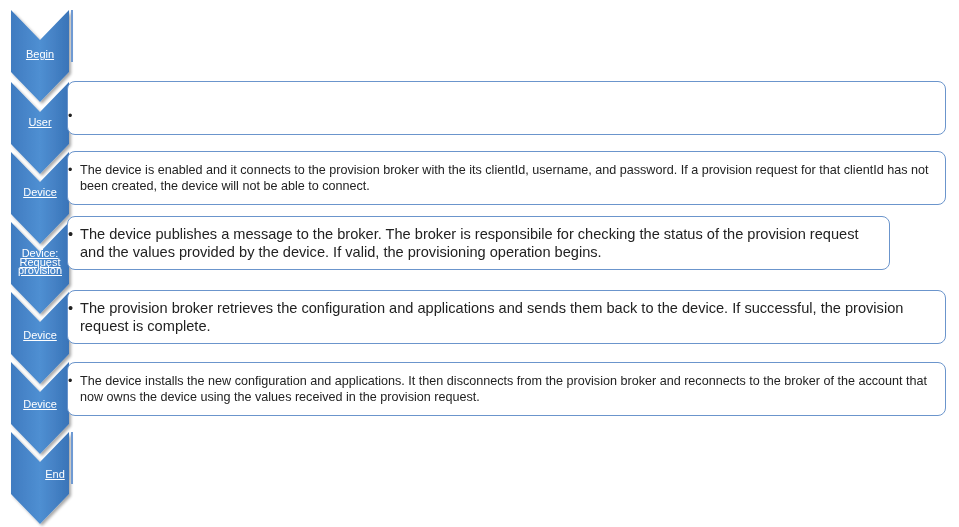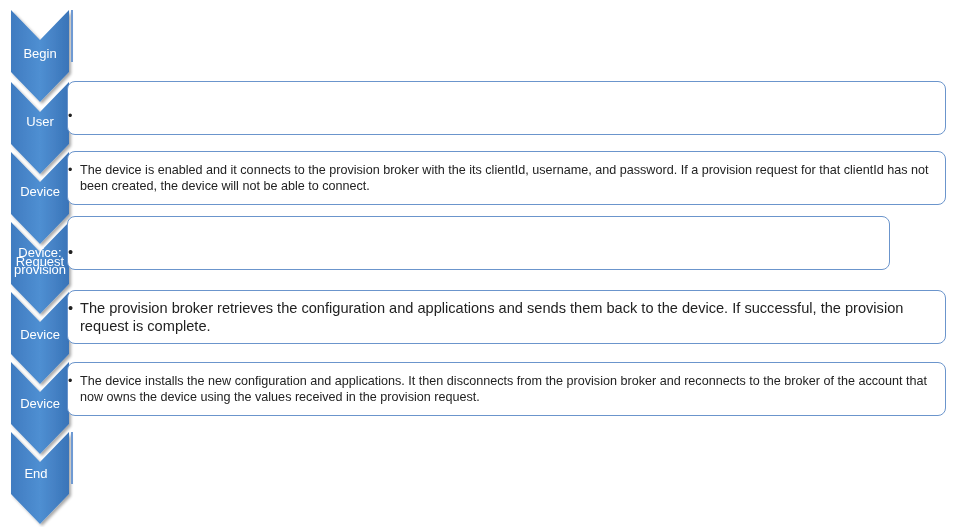--- a/index.html
+++ b/index.html
@@ -1,21 +1,21 @@
 <!DOCTYPE html>
 <html><head>
   <meta charset="utf-8">
   <style>
     html, body { margin: 0; padding: 0; background: #ffffff; }
     body { width: 959px; height: 527px; position: relative; overflow: hidden;
            font-family: "Liberation Sans", "DejaVu Sans", sans-serif; }
     .diagram { position: absolute; left: 0; top: 0; width: 959px; height: 527px; }
     svg.chevrons { position: absolute; left: 0; top: 0; }
     .chev-label { position: absolute; width: 58px; text-align: center; color: #ffffff;
-                  font-size: 13px; line-height: 8.5px; }
+                  font-size: 11px; line-height: 8.5px; text-decoration: underline; }
     .empty-line { position: absolute; width: 2px; background: #6f9ad3; }
     .step-box { position: absolute; left: 67px; background: #ffffff;
                 border: 1.3px solid #6b95cc; border-radius: 8px; box-sizing: border-box;
                 display: flex; align-items: center; }
     .step-text { display: block; padding-left: 12px; padding-right: 10px; color: #222222;
                  position: relative; }
     .bullet { position: absolute; left: 0; top: 0; }
   </style>
 </head>
 <body>
@@ -52,35 +52,35 @@
       <polygon points="11,432 40,462 69,432 69,494 40,524 11,494"></polygon>
     </g>
   </svg>
 
   <div class="chev-label" style="left:11px; top:50px;">Begin</div>
   <div class="chev-label" style="left:11px; top:118px;text-align:center;">User</div>
   <div class="chev-label" style="left:11px; top:188px;">Device</div>
   <div class="chev-label" style="left:11px; top:249px; width:58px;">Device: Request provision</div>
   <div class="chev-label" style="left:11px; top:331px;">Device</div>
   <div class="chev-label" style="left:11px; top:400px;">Device</div>
-  <div class="chev-label" style="left:7px; top:470px;">End</div>
+  <div class="chev-label" style="left:26px; top:470px;">End</div>
 
   <div class="empty-line" style="left:71px; top:10px; height:52px;"></div>
   <div class="empty-line" style="left:71px; top:432px; height:52px;"></div>
 
   <div class="step-box" style="top:81px; width:879px; height:54px;">
     <span class="step-text" style="font-size:12.6px; line-height:16px;"><span class="bullet">•</span></span>
   </div>
 
   <div class="step-box" style="top:151px; width:879px; height:54px;">
     <span class="step-text" style="font-size:12.6px; line-height:16px;"><span class="bullet">•</span><span>The device is enabled and it connects to the provision broker with the its clientId, username, and password. If a provision request for that clientId has not been created, the device will not be able to connect.</span></span>
   </div>
 
   <div class="step-box" style="top:216px; width:823px; height:54px;">
-    <span class="step-text" style="font-size:14.6px; line-height:18px;"><span class="bullet">•</span></span>
+    <span class="step-text" style="font-size:14.6px; line-height:18px;"><span class="bullet">•</span><span>The device publishes a message to the broker.  The broker is responsibile for checking the status of the provision request and the values provided by the device.  If valid, the provisioning operation begins.</span></span>
   </div>
 
   <div class="step-box" style="top:290px; width:879px; height:54px;">
     <span class="step-text" style="font-size:14.6px; line-height:18px;"><span class="bullet">•</span><span>The provision broker retrieves the configuration and applications and sends them back to the device.  If successful, the provision request is complete.</span></span>
   </div>
 
   <div class="step-box" style="top:362px; width:879px; height:54px;">
     <span class="step-text" style="font-size:12.6px; line-height:16px;"><span class="bullet">•</span><span>The device installs the new configuration and applications.  It then disconnects from the provision broker and reconnects to the broker of the account that now owns the device using the values received in the provision request.</span></span>
   </div>
 

